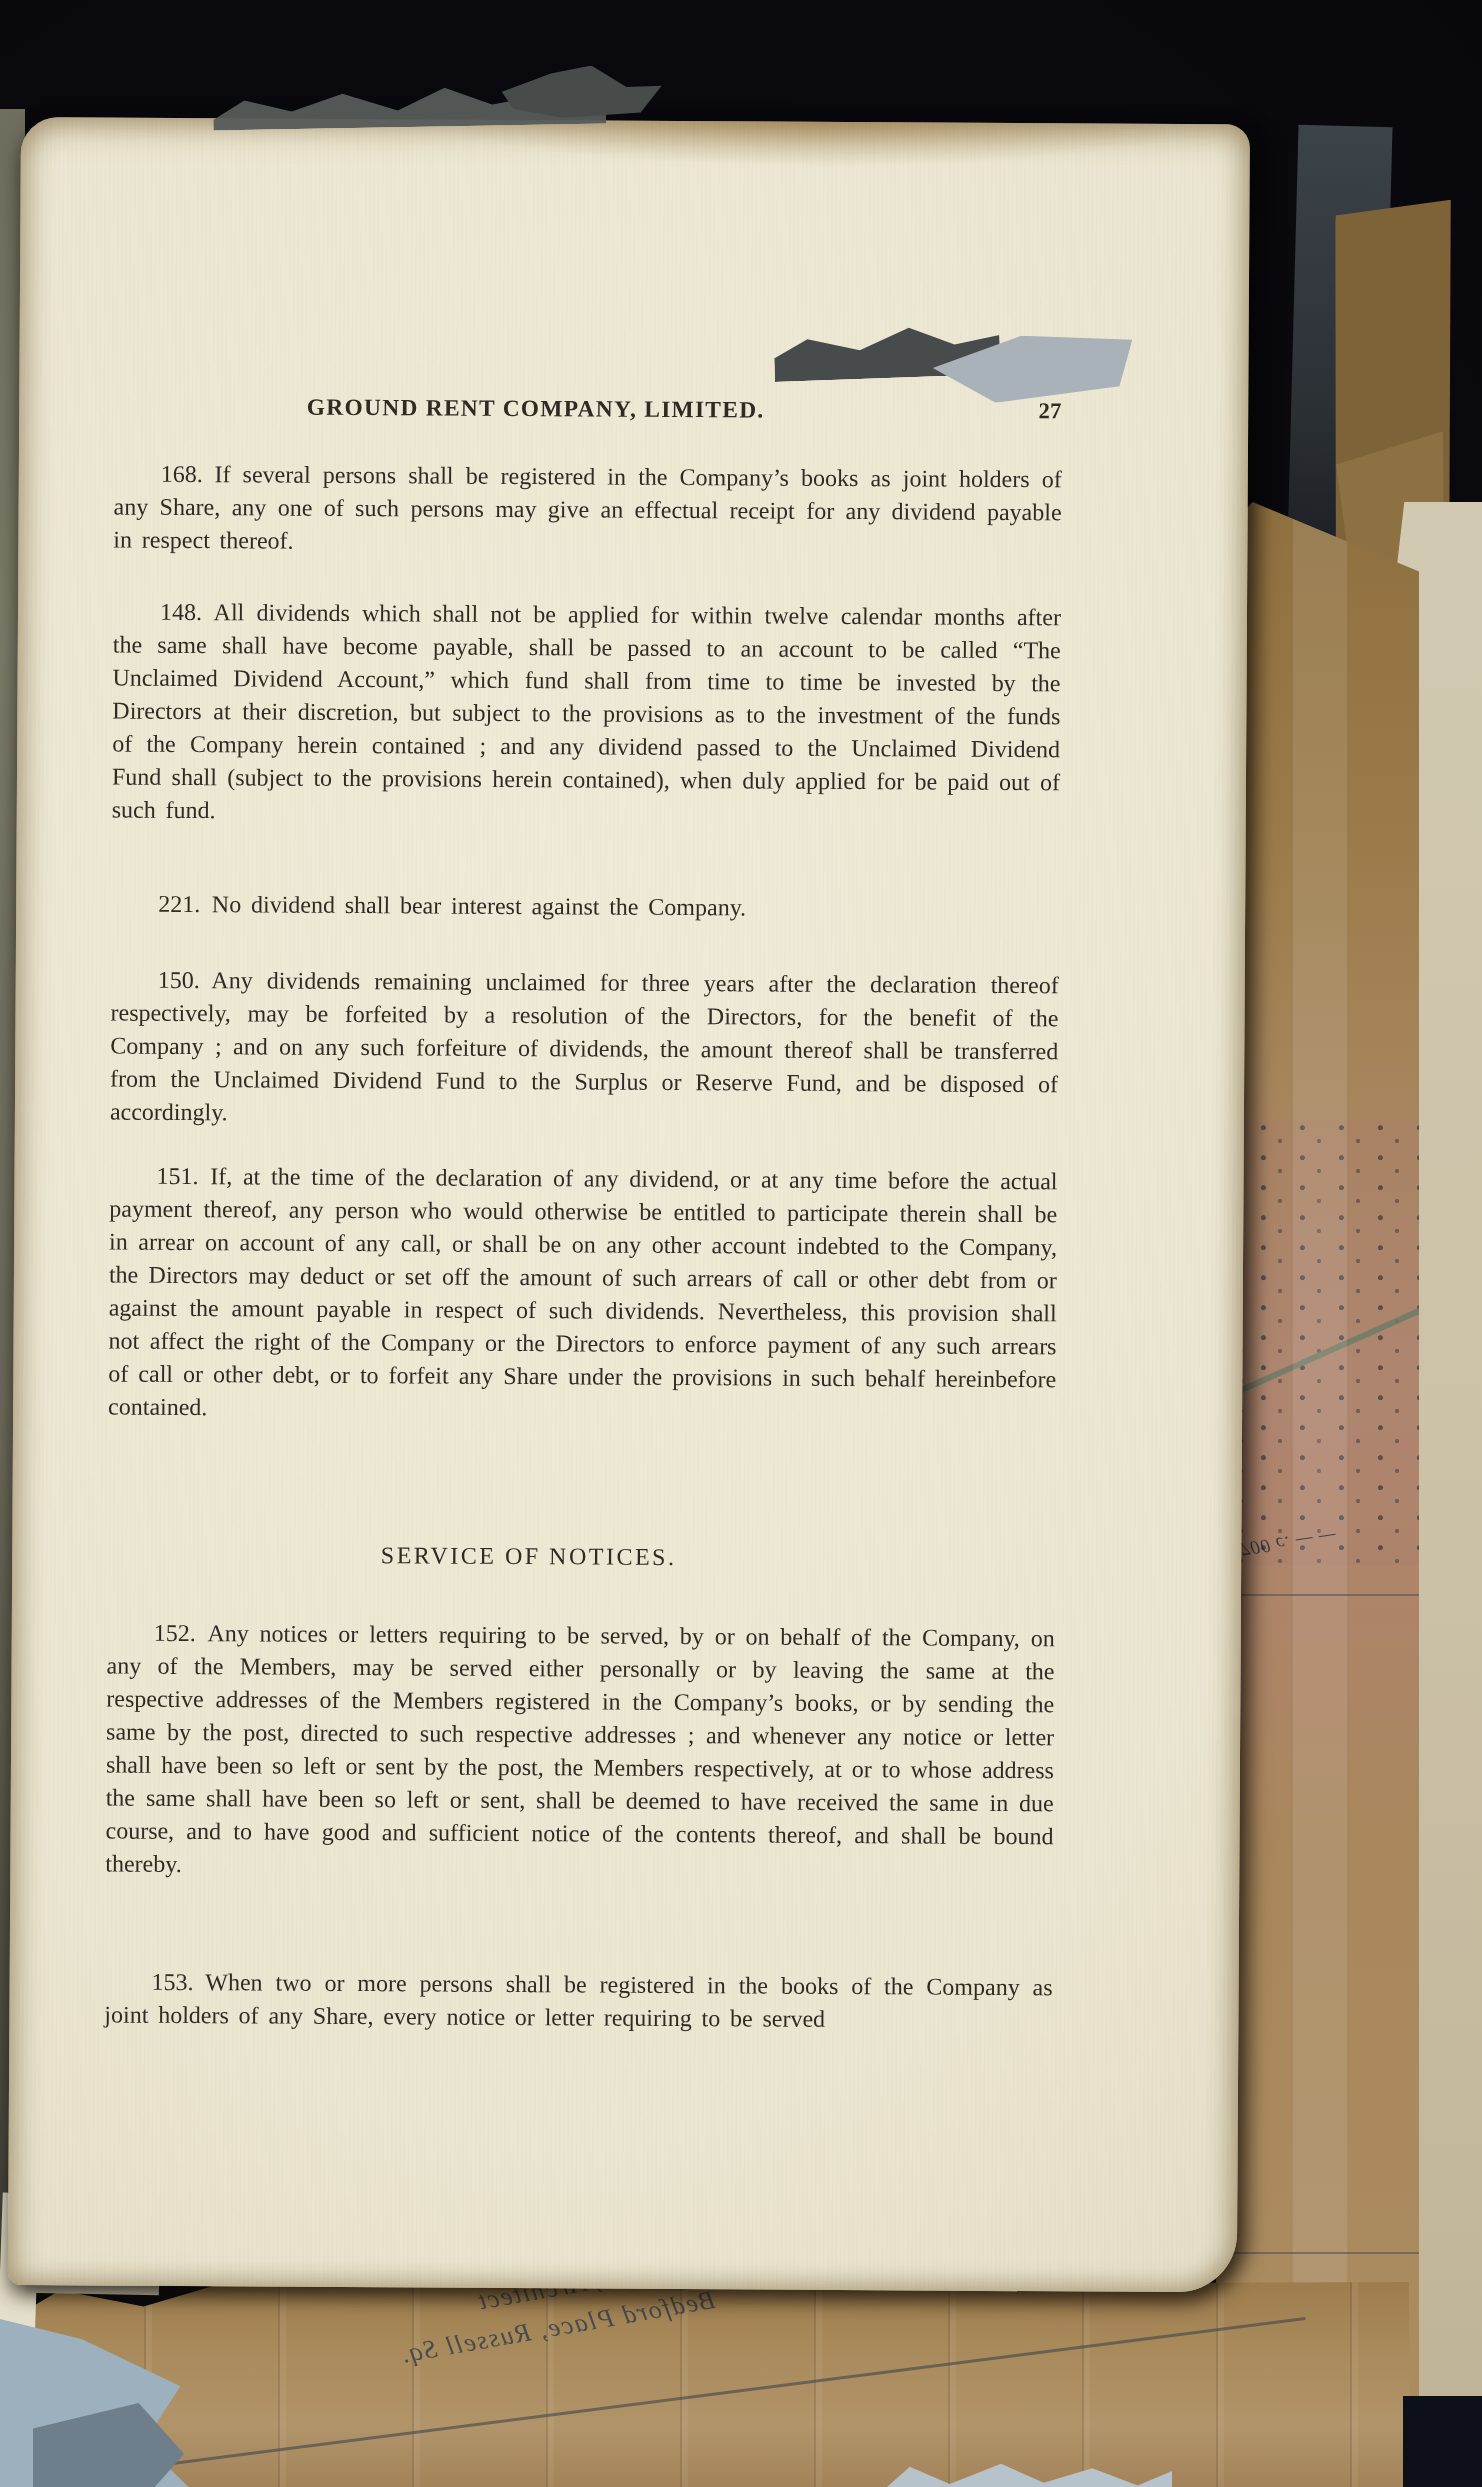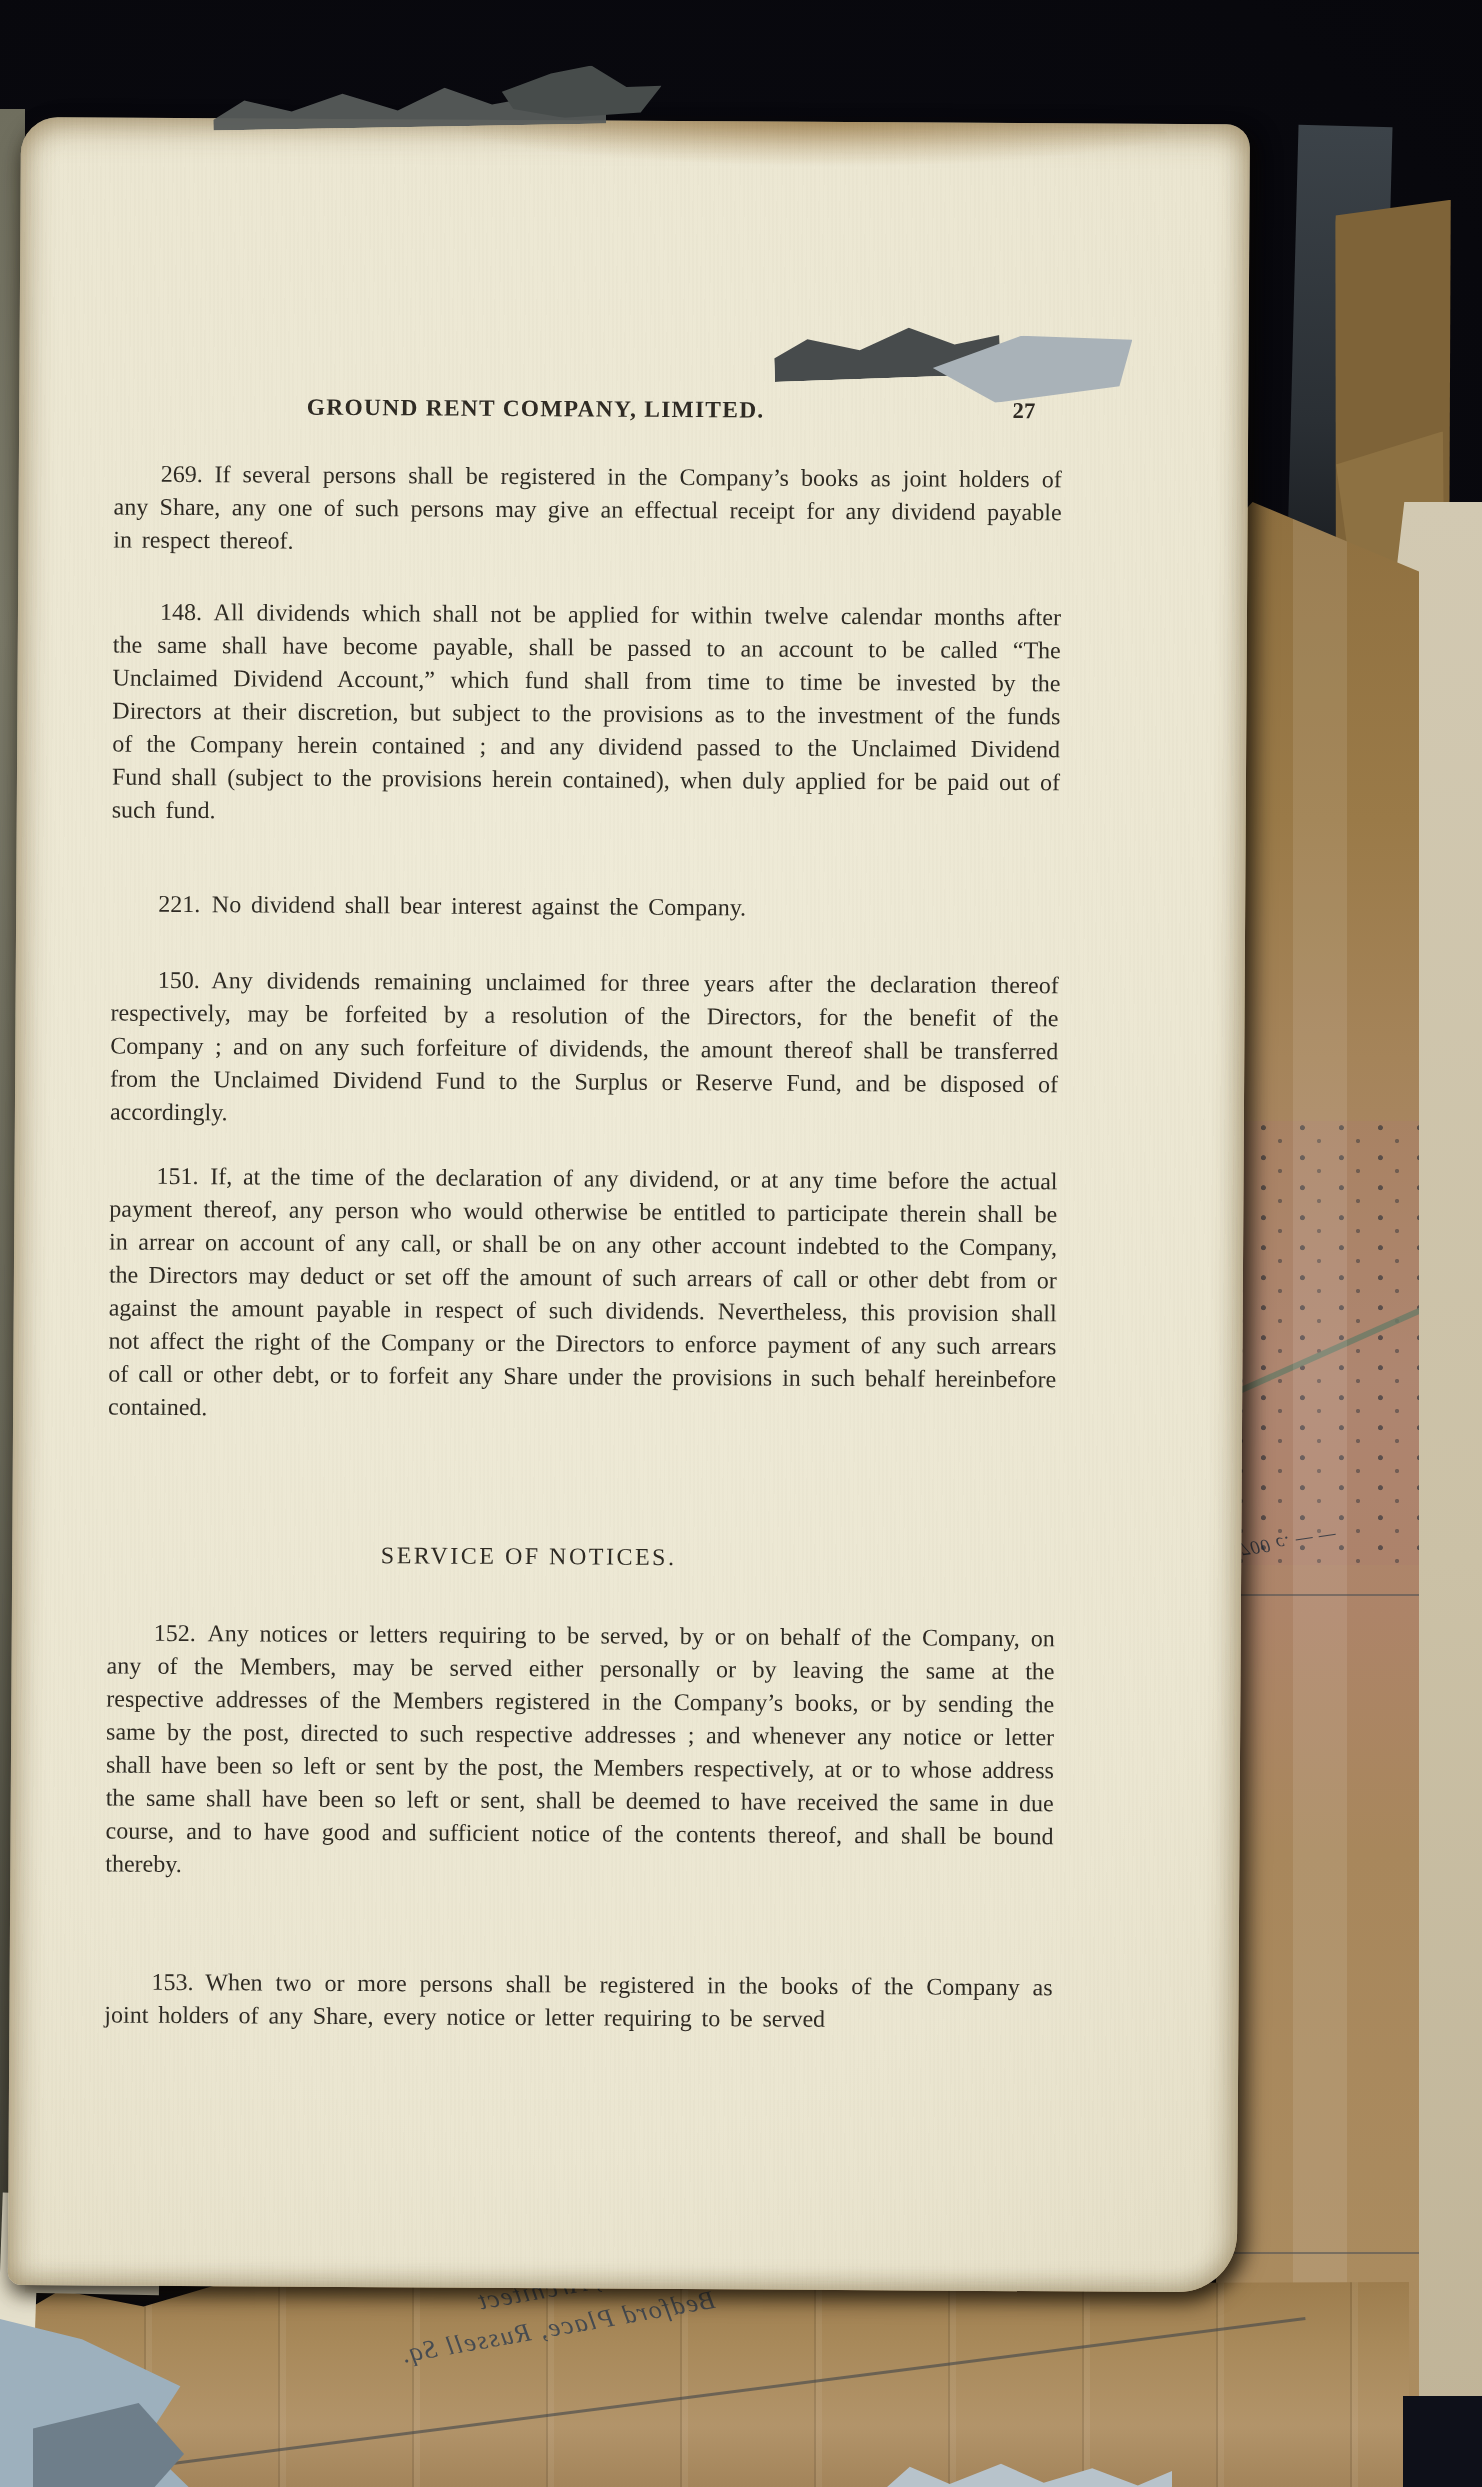--- a/index.html
+++ b/index.html
@@ -97,21 +97,21 @@
     transform:rotate(4deg);clip-path:polygon(0 60%,30% 20%,55% 0,78% 35%,100% 28%,88% 80%,40% 100%,8% 90%);}
   #scrap-grey-c{left:774px;top:326px;width:226px;height:52px;z-index:7;background:#474b4c;
     transform:rotate(-2deg);clip-path:polygon(0 55%,15% 20%,38% 45%,60% 5%,80% 40%,100% 25%,100% 100%,0 100%);}
   #scrap-pale{left:933px;top:335px;width:201px;height:65px;z-index:7;background:#a9b2b8;
     transform:rotate(-4deg);clip-path:polygon(0 40%,45% 0,100% 18%,92% 88%,30% 100%);}
 
   
   .print{color:#2f2b24;}
   #header-title{left:96px;top:275px;width:841px;text-align:center;
     font-size:23.4px;letter-spacing:1.3px;font-weight:700;}
-  #page-number{left:878px;top:275px;width:138px;text-align:right;font-size:22.6px;font-weight:700;}
+  #page-number{left:904px;top:275px;width:138px;text-align:right;font-size:22.6px;font-weight:700;}
   .clause{left:95px;width:948px;font-size:24px;line-height:33px;word-spacing:3.8px;
     text-align:justify;text-indent:47px;margin:0;}
   .cnum{margin-right:11.7px;}
   #clause-147{top:340px;} #clause-148{top:478px;} #clause-149{top:770px;}
   #clause-150{top:846px;} #clause-151{top:1042px;}
   #section-heading{left:96px;top:1423px;width:841px;text-align:center;
     font-size:24px;letter-spacing:2.5px;}
   #clause-152{top:1499px;} #clause-153{top:1848px;}
 </style>
 </head>
@@ -159,21 +159,21 @@
 </div>
 
 <div id="page" class="abs">
   <div id="page-burn" class="abs"></div>
   <div id="page-grain" class="abs"></div>
 
   <div id="header-title" class="abs print">GROUND RENT COMPANY, LIMITED.</div>
   <div id="page-number" class="abs print">27</div>
 
   <p id="clause-147" class="abs print clause">
-    <span class="cnum">269.</span><span>If several persons shall be registered in the Company’s books as joint holders of any Share, any one of such persons may give an effectual receipt for any dividend payable in respect thereof.</span>
+    <span class="cnum">168.</span><span>If several persons shall be registered in the Company’s books as joint holders of any Share, any one of such persons may give an effectual receipt for any dividend payable in respect thereof.</span>
   </p>
   <p id="clause-148" class="abs print clause">
     <span class="cnum">148.</span><span>All dividends which shall not be applied for within twelve calendar months after the same shall have become payable, shall be passed to an account to be called “The Unclaimed Dividend Account,” which fund shall from time to time be invested by the Directors at their discretion, but subject to the provisions as to the investment of the funds of the Company herein contained ; and any dividend passed to the Unclaimed Dividend Fund shall (subject to the provisions herein contained), when duly applied for be paid out of such fund.</span>
   </p>
   <p id="clause-149" class="abs print clause">
     <span class="cnum">221.</span><span>No dividend shall bear interest against the Company.</span>
   </p>
   <p id="clause-150" class="abs print clause">
     <span class="cnum">150.</span><span>Any dividends remaining unclaimed for three years after the declaration thereof respectively, may be forfeited by a resolution of the Directors, for the benefit of the Company ; and on any such forfeiture of dividends, the amount thereof shall be transferred from the Unclaimed Dividend Fund to the Surplus or Reserve Fund, and be disposed of accordingly.</span>
   </p>

